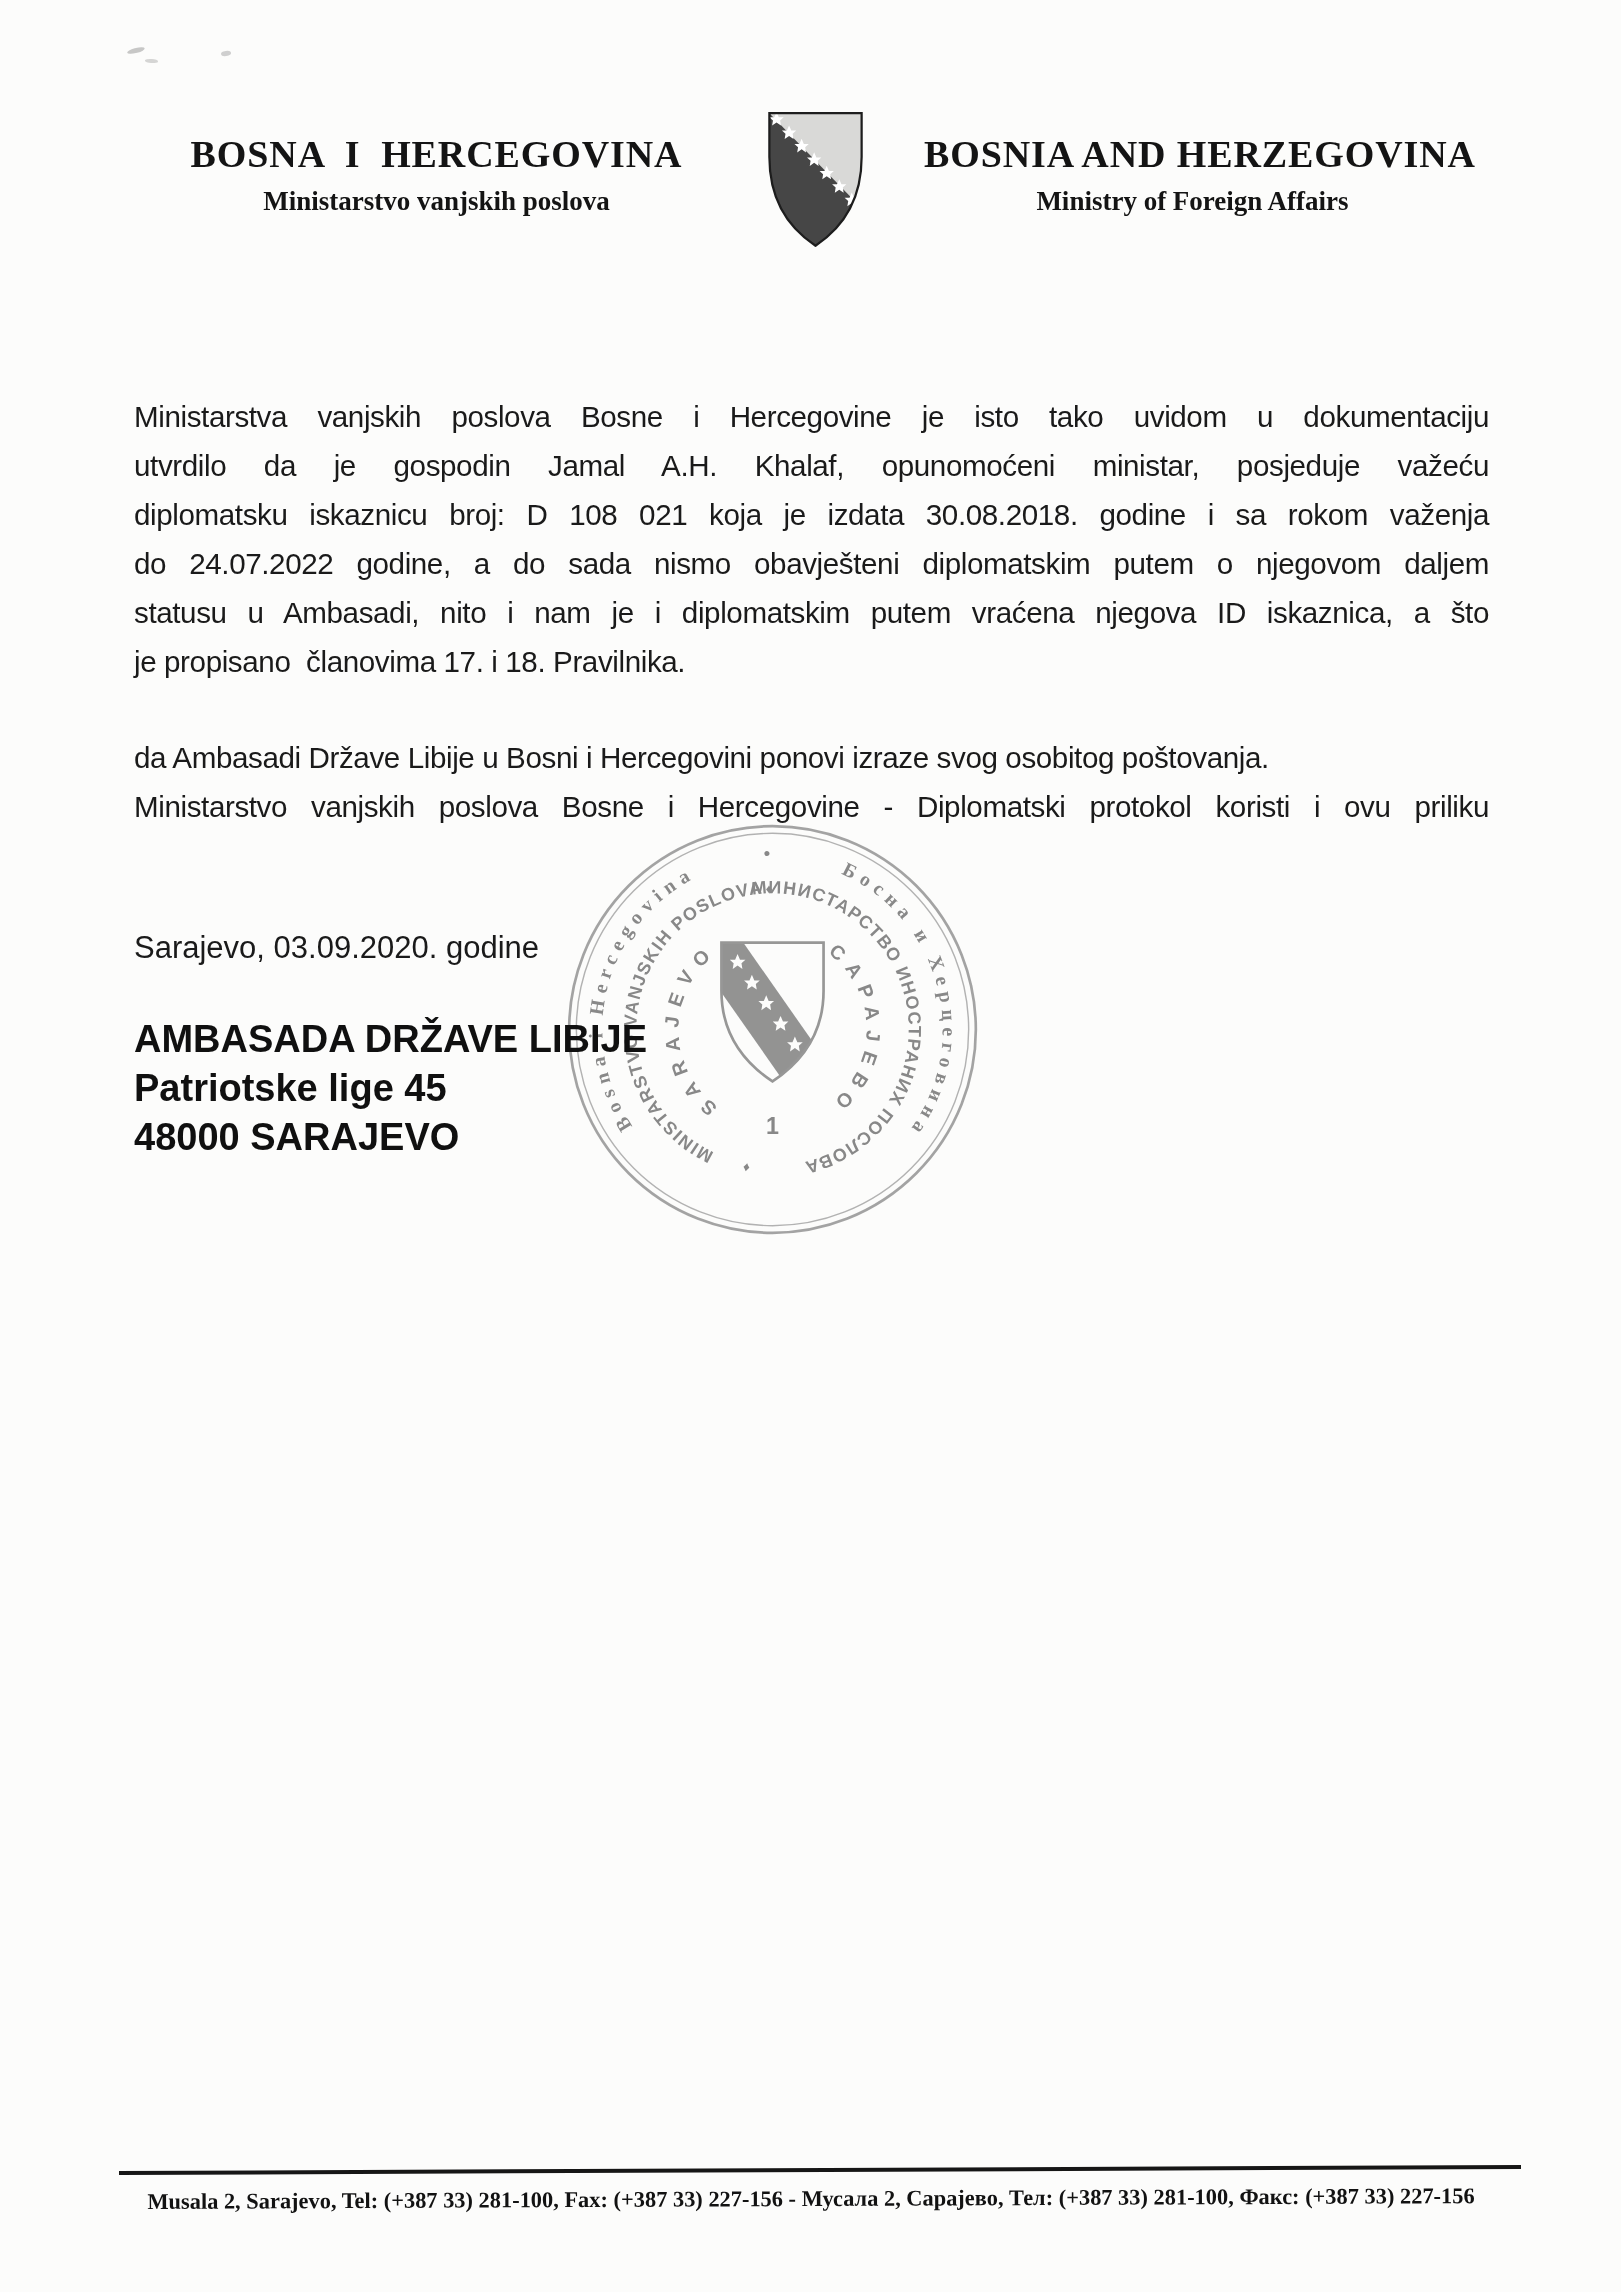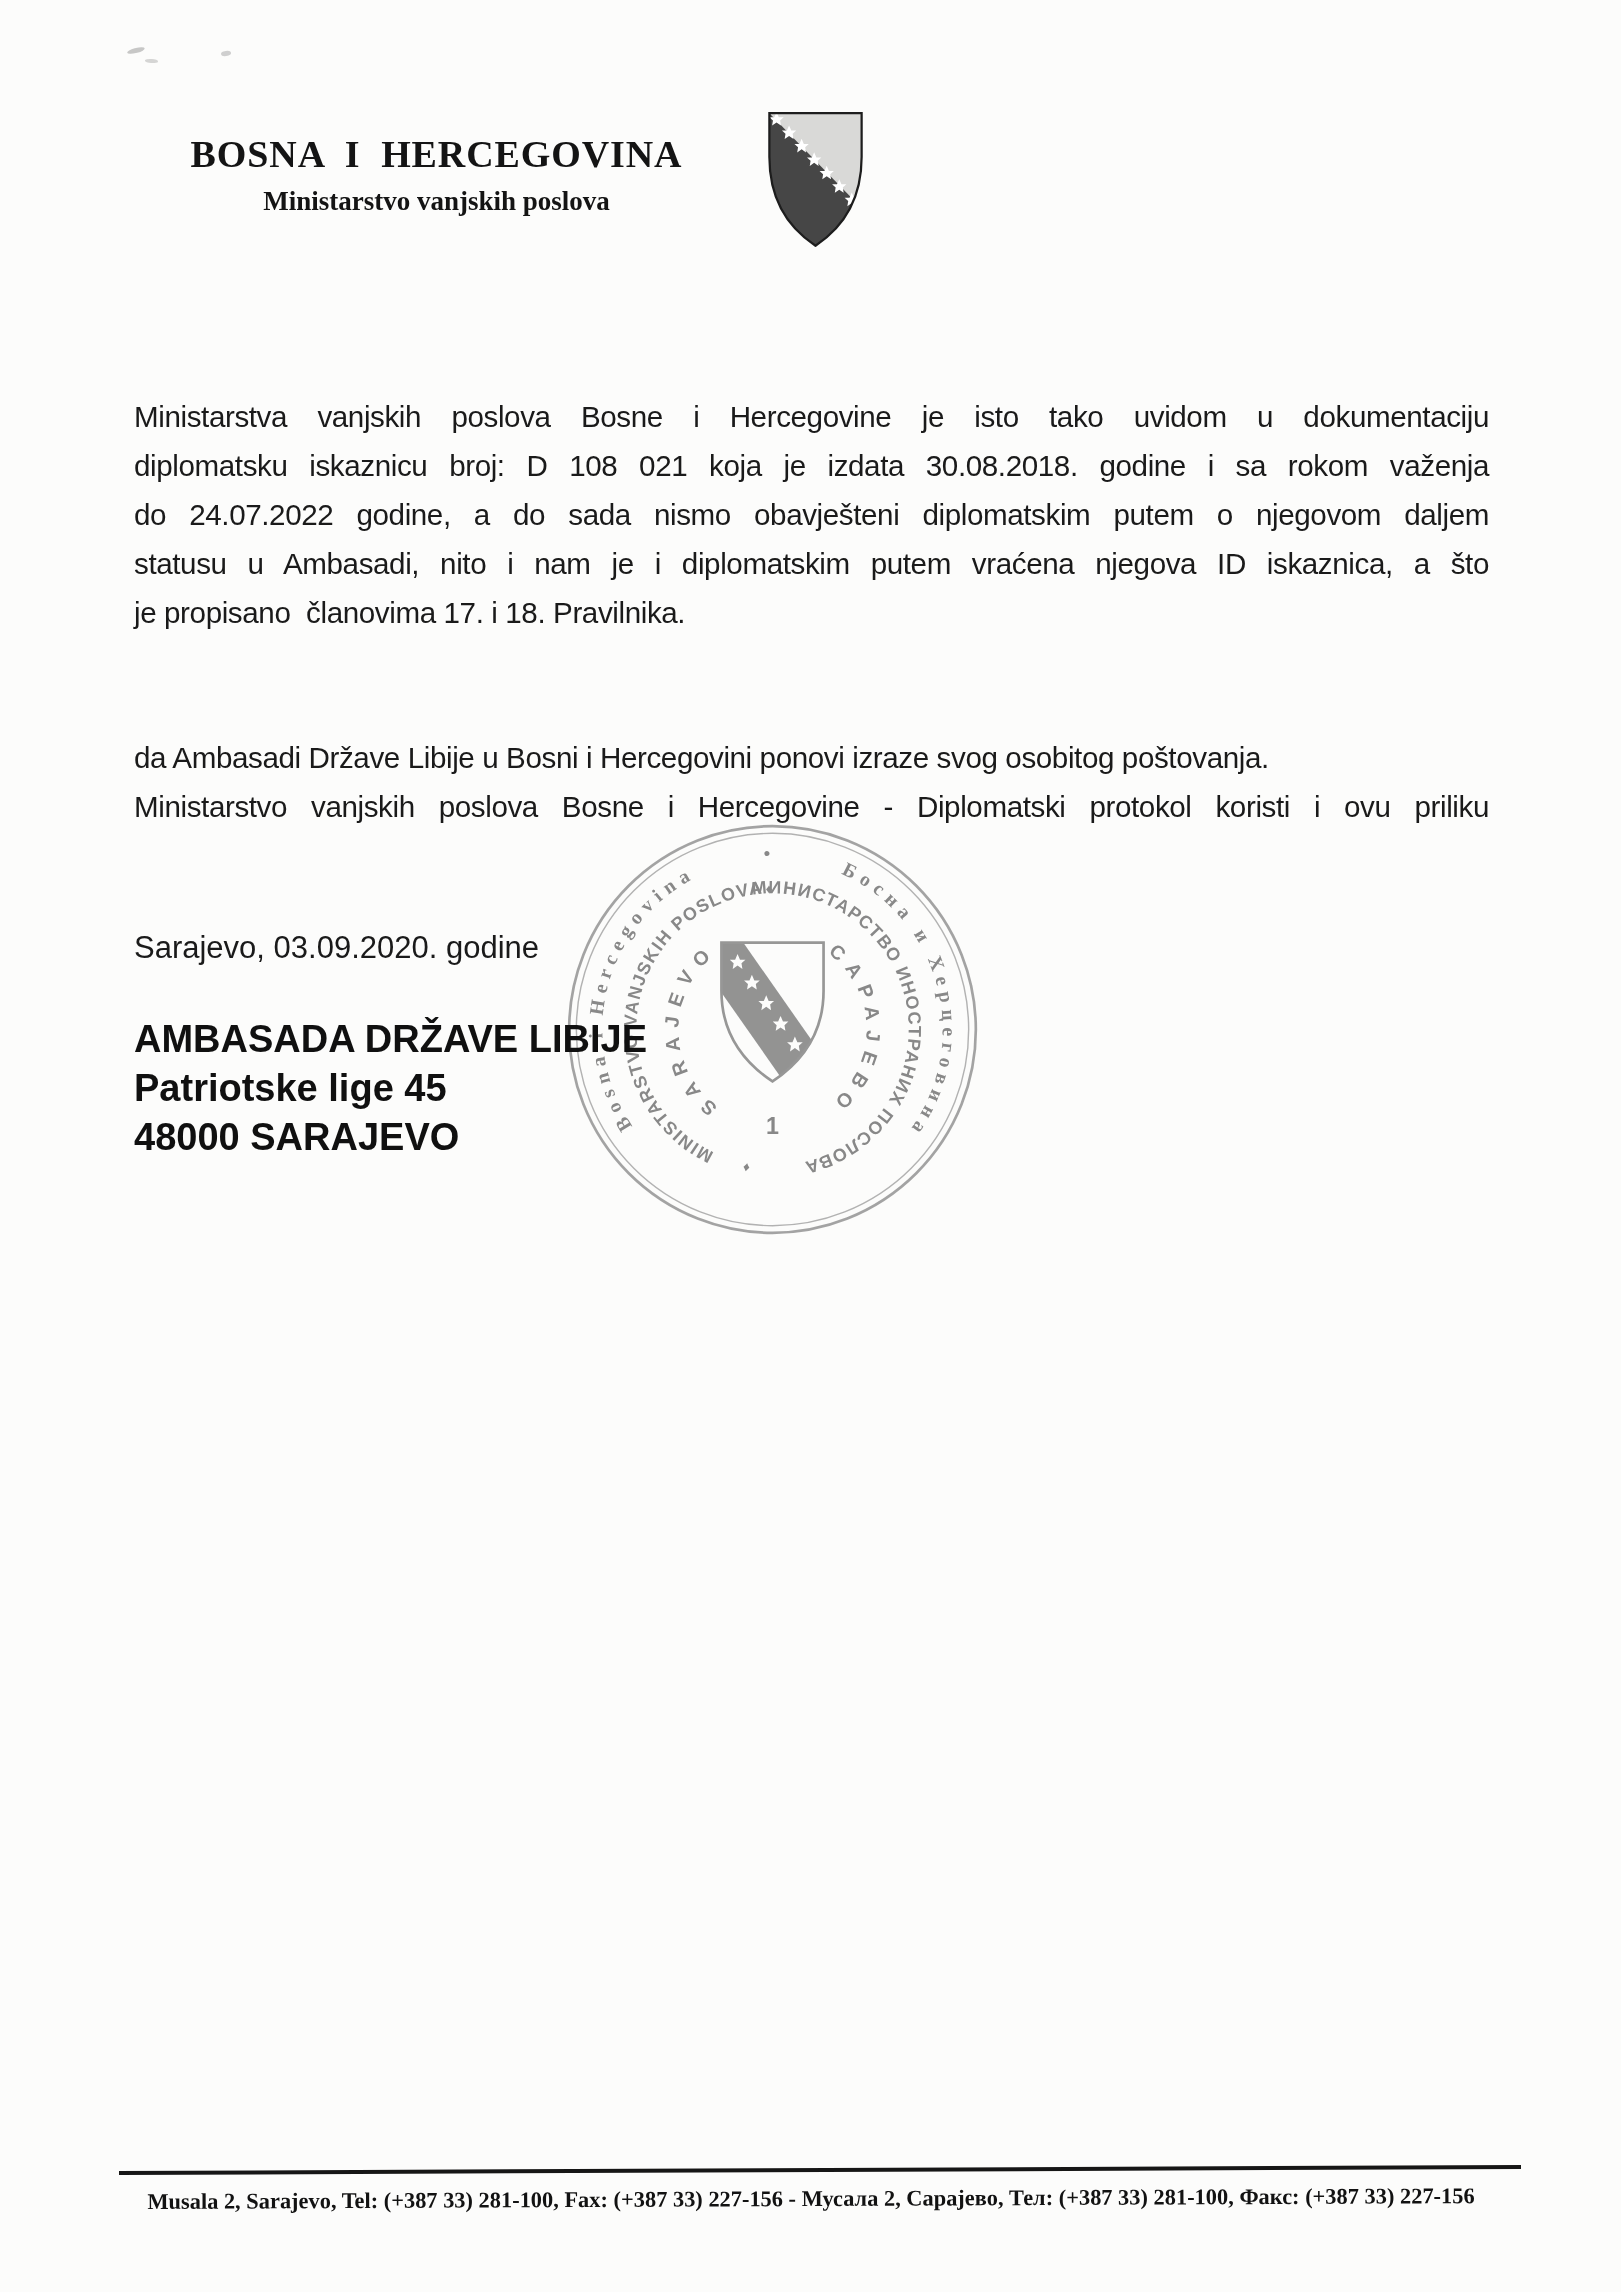--- a/index.html
+++ b/index.html
@@ -78,23 +78,28 @@
         <use href="#star" transform="translate(42,43) scale(1.05)"></use>
         <use href="#star" transform="translate(56,58) scale(1.05)"></use>
         <use href="#star" transform="translate(70,73) scale(1.05)"></use>
         <use href="#star" transform="translate(84,88) scale(1.05)"></use>
         <use href="#star" transform="translate(98,103) scale(1.05)"></use>
       </g>
     </g>
     <path d="M6,6 H109 V55 Q109,120 57.5,154 Q6,120 6,55 Z" fill="none" stroke="#1d1d1d" stroke-width="2.5"></path>
   </svg>
 
+  <div class="hdr-block hdr-right">
+    <div class="hdr-title">BOSNIA AND HERZEGOVINA</div>
+    <div class="hdr-sub">Ministry of Foreign Affairs</div>
+  </div>
 
   <div class="bodyblock p1">
     <div class="bline">Ministarstva vanjskih poslova Bosne i Hercegovine je isto tako uvidom u dokumentaciju</div>
+    <div class="bline">utvrdilo da je gospodin Jamal A.H. Khalaf, opunomoćeni ministar, posjeduje važeću</div>
     <div class="bline">diplomatsku iskaznicu broj: D 108 021 koja je izdata 30.08.2018. godine i sa rokom važenja</div>
     <div class="bline">do 24.07.2022 godine, a do sada nismo obavješteni diplomatskim putem o njegovom daljem</div>
     <div class="bline">statusu u Ambasadi, nito i nam je i diplomatskim putem vraćena njegova ID iskaznica, a što</div>
     <div class="bline last">je propisano  članovima 17. i 18. Pravilnika.</div>
   </div>
 
   <div class="bodyblock p2">
     <div class="bline last">da Ambasadi Države Libije u Bosni i Hercegovini ponovi izraze svog osobitog poštovanja.</div>
     <div class="bline">Ministarstvo vanjskih poslova Bosne i Hercegovine - Diplomatski protokol koristi i ovu priliku</div>
   </div>

